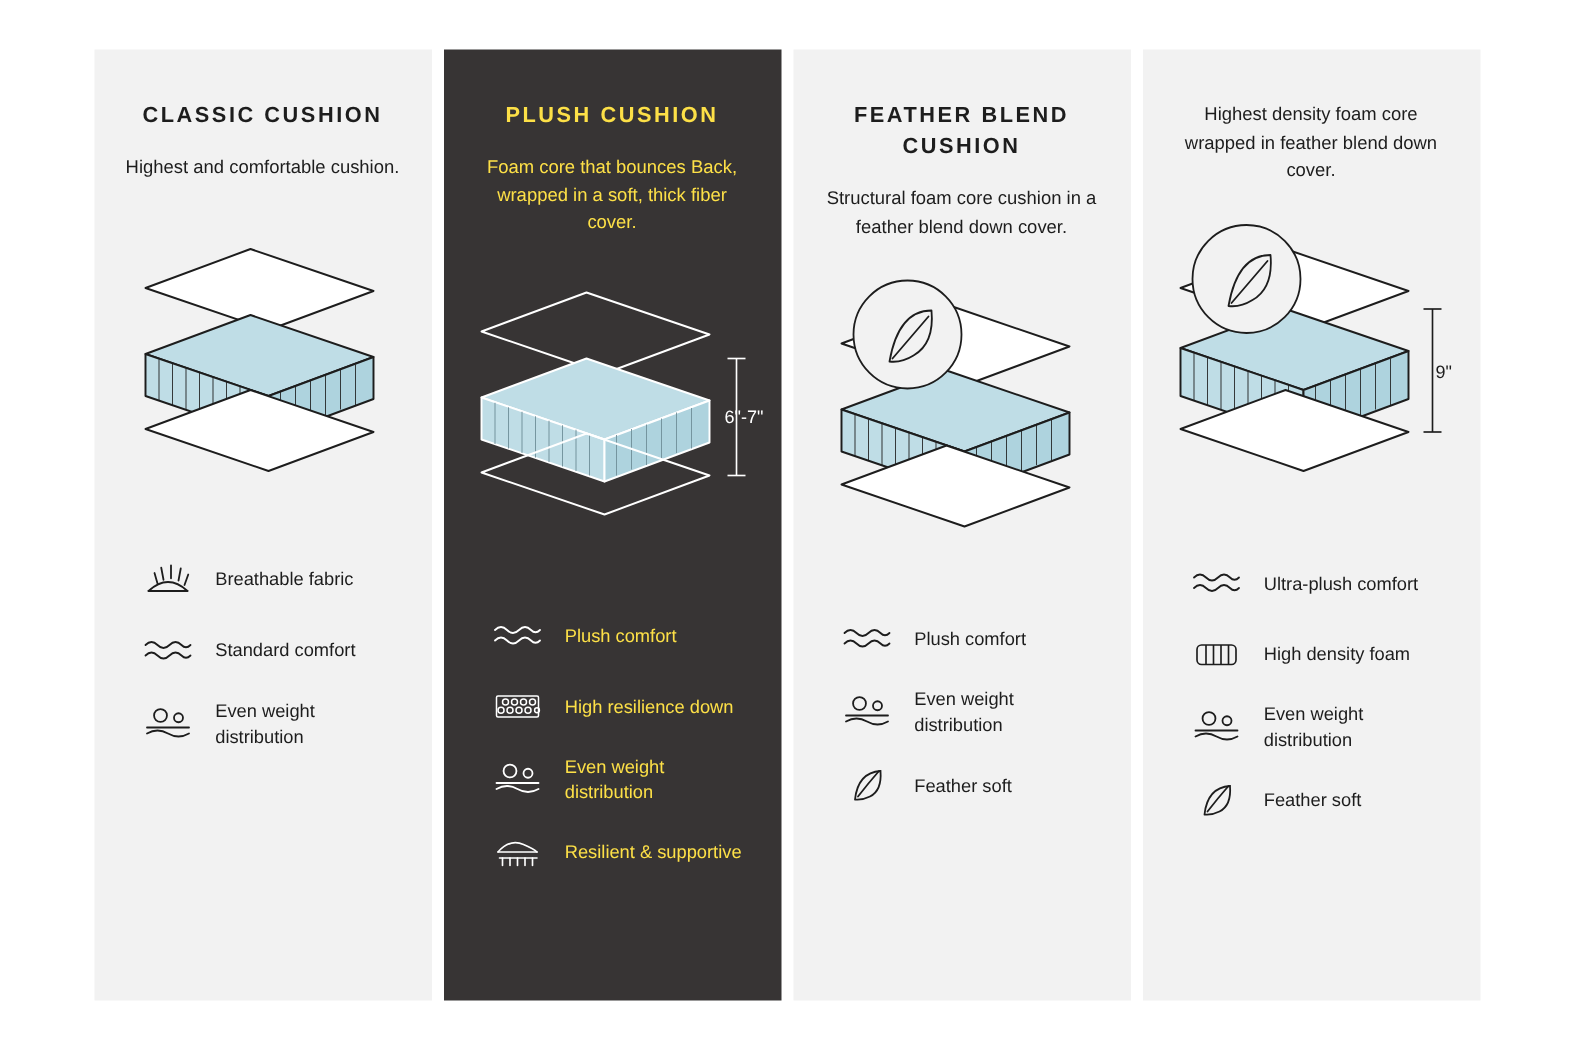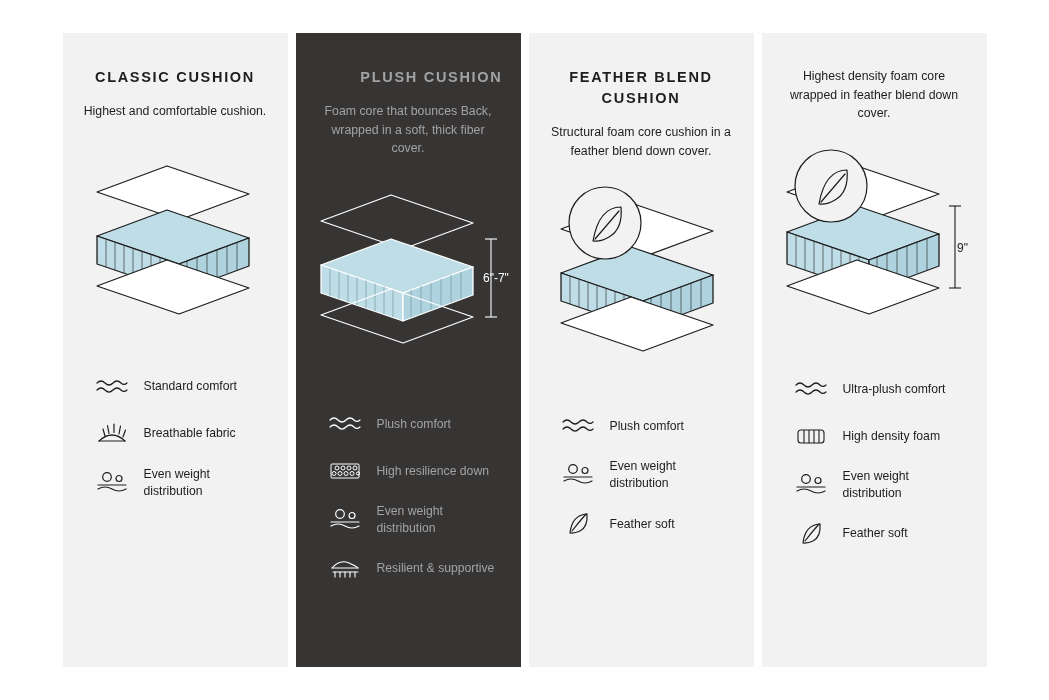--- a/index.html
+++ b/index.html
@@ -22,21 +22,21 @@
   .card {
     width: 225px;
     height: 634px;
     padding: 34px 18px 18px 18px;
     display: flex;
     flex-direction: column;
     align-items: center;
     position: relative;
   }
   .card.light { background: #f2f2f2; color: #1d1d1d; }
-  .card.dark  { background: #373434; color: #a3a3a3; align-items: flex-end; }
+  .card.dark  { background: #373434; color: #fde047; }
 
   .card-title {
     font-size: 14.5px;
     font-weight: bold;
     letter-spacing: 1.7px;
     text-align: center;
     line-height: 1.45;
     margin: 0 0 14px 0;
     text-transform: uppercase;
   }
@@ -121,44 +121,44 @@
           </g>
 
           <polygon points="92,116 174,144 104,170 22,142" fill="#ffffff"></polygon>
         </g>
       </svg>
     </div>
 
     <div class="features">
       <div class="feature">
         <span class="ficon">
-          <svg width="34" height="20" viewBox="0 0 34 20">
-              <g fill="none" stroke="#1d1d1d" stroke-width="1.2" stroke-linecap="round">
-            <path d="M2 6 q4 -4 8 0 q4 4 8 0 q4 -4 8 0 q3 3 6 0"></path>
-            <path d="M2 13 q4 -4 8 0 q4 4 8 0 q4 -4 8 0 q3 3 6 0"></path>
-              </g>
-            </svg>
-        </span>
-        <span class="flabel">Standard comfort</span>
-      </div>
-      <div class="feature">
-        <span class="ficon">
           <svg width="34" height="26" viewBox="0 0 34 26">
               <g fill="none" stroke="#1d1d1d" stroke-width="1.2" stroke-linecap="round">
             <path d="M4 20 h26"></path>
                 <path d="M4 20 q13 -12 26 0"></path>
             <path d="M10 15 l-2 -7"></path>
                 <path d="M14 12.5 l-1.5 -8"></path>
                 <path d="M19 11.5 l0 -8.5"></path>
             <path d="M24 13 l1.5 -8"></path>
                 <path d="M28 16 l2.5 -7"></path>
               </g>
             </svg>
         </span>
         <span class="flabel">Breathable fabric</span>
+      </div>
+      <div class="feature">
+        <span class="ficon">
+          <svg width="34" height="20" viewBox="0 0 34 20">
+              <g fill="none" stroke="#1d1d1d" stroke-width="1.2" stroke-linecap="round">
+            <path d="M2 6 q4 -4 8 0 q4 4 8 0 q4 -4 8 0 q3 3 6 0"></path>
+            <path d="M2 13 q4 -4 8 0 q4 4 8 0 q4 -4 8 0 q3 3 6 0"></path>
+              </g>
+            </svg>
+        </span>
+        <span class="flabel">Standard comfort</span>
       </div>
       <div class="feature">
         <span class="ficon">
           <svg width="34" height="26" viewBox="0 0 34 26">
               <g fill="none" stroke="#1d1d1d" stroke-width="1.2" stroke-linecap="round">
             <circle cx="12" cy="7" r="4.3"></circle>
                 <circle cx="24" cy="8.5" r="3"></circle>
             <path d="M3 15 h28"></path>
                 <path d="M3 19 q7 -4 14 0 q7 4 14 0"></path>
               </g>

